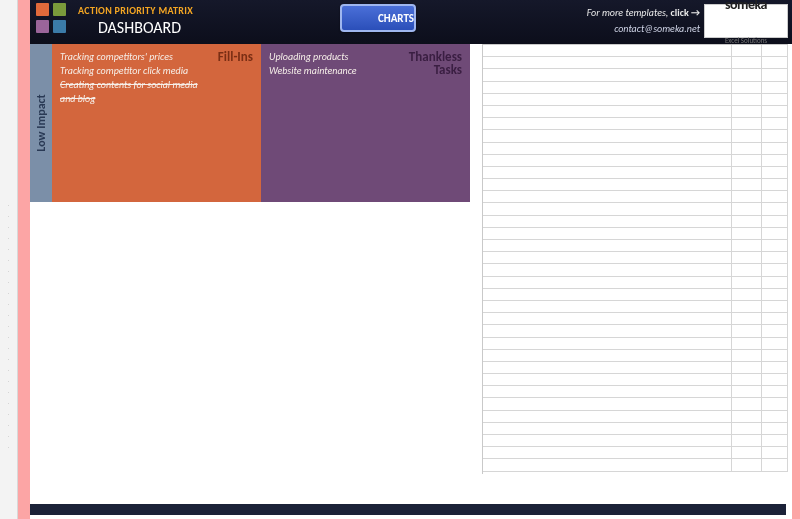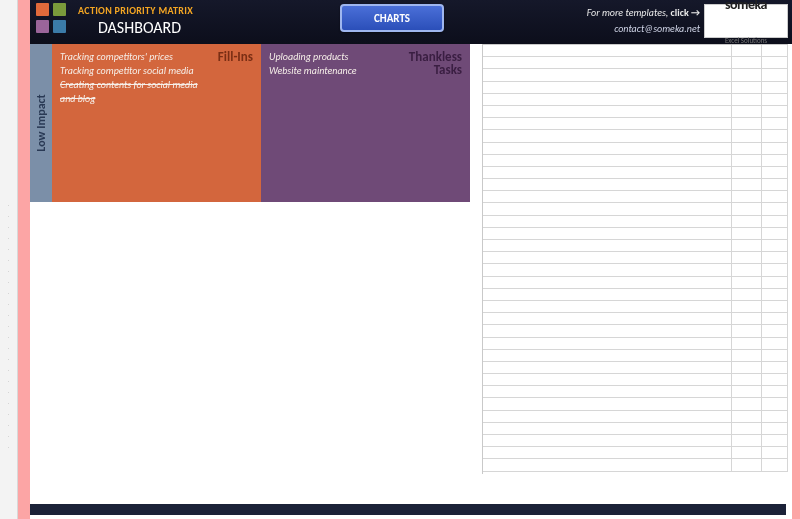--- a/index.html
+++ b/index.html
@@ -58,26 +58,26 @@
     position:absolute; left:48px; top:4px;
     font-size:10px; font-weight:bold; color:#f5a623;
     letter-spacing:0.3px;
   }
   .header .title-big {
     position:absolute; left:48px; top:18px;
     font-size:16px; font-weight:normal; color:#fff;padding-left:20px;
   }
   .header .charts-btn {
     position:absolute; left:310px; top:4px;
-    width:104px; height:28px;
+    width:76px; height:28px;
     background: linear-gradient(#4a6fd8,#2b4fb9);
     border: 2px solid #9fb6ef;
     border-radius:4px;
     color:#fff; font-weight:bold; font-size:11px;
-    display:flex; align-items:center; justify-content:center;
+    display:flex; align-items:center; justify-content:flex-end;
     box-shadow: 0 1px 2px rgba(0,0,0,.4);
     cursor:pointer;
   }
   .header .more-link {
     position:absolute; right:92px; top:6px;
     font-size:10px; font-style:italic; color:#eaeaea;
   }
   .header .more-link .arrow { font-style:normal; font-weight:bold;text-align:right; }
   .header .contact {
     position:absolute; right:92px; top:22px;
@@ -206,21 +206,21 @@
     </div>
 
     <div class="matrix">
       <div class="ylabel">
         <span>Low Impact</span>
       </div>
       <div class="quad fill">
         <div class="qlabel">Fill-Ins</div>
         <ul id="fill-items">
             <li>Tracking competitors' prices</li>
-            <li>Tracking competitor social media</li>
+            <li>Tracking competitor click media</li>
             <li class="struck">Creating contents for social media and blog</li>
           </ul>
       </div>
       <div class="quad thank">
         <div class="qlabel" id="thank-label">Thankless<br>Tasks</div>
         <ul id="thank-items">
             <li>Uploading products</li>
             <li>Website maintenance</li>
           </ul>
       </div>

